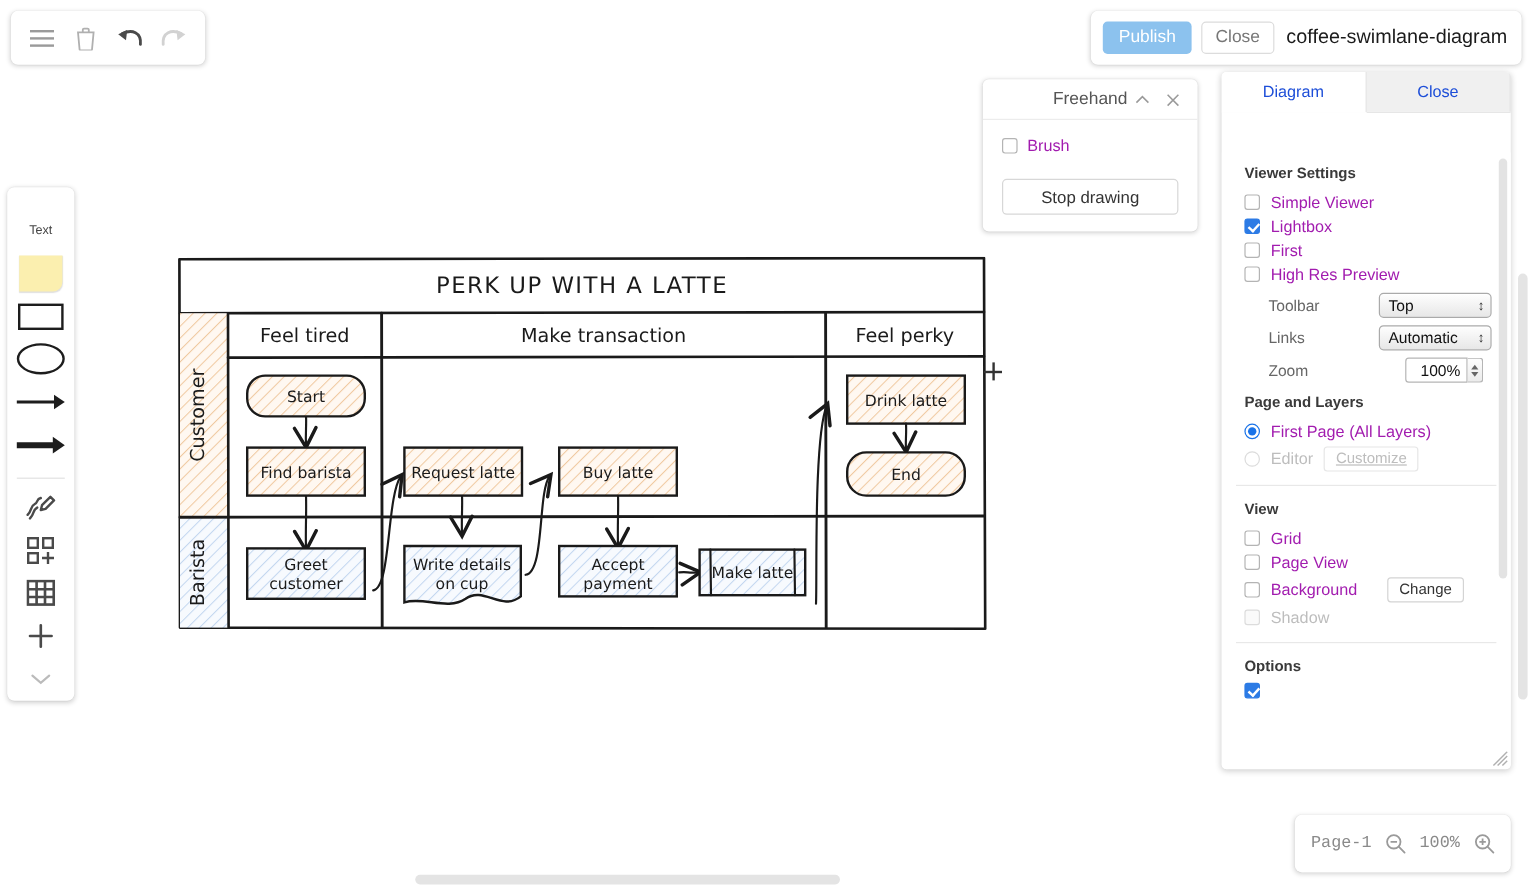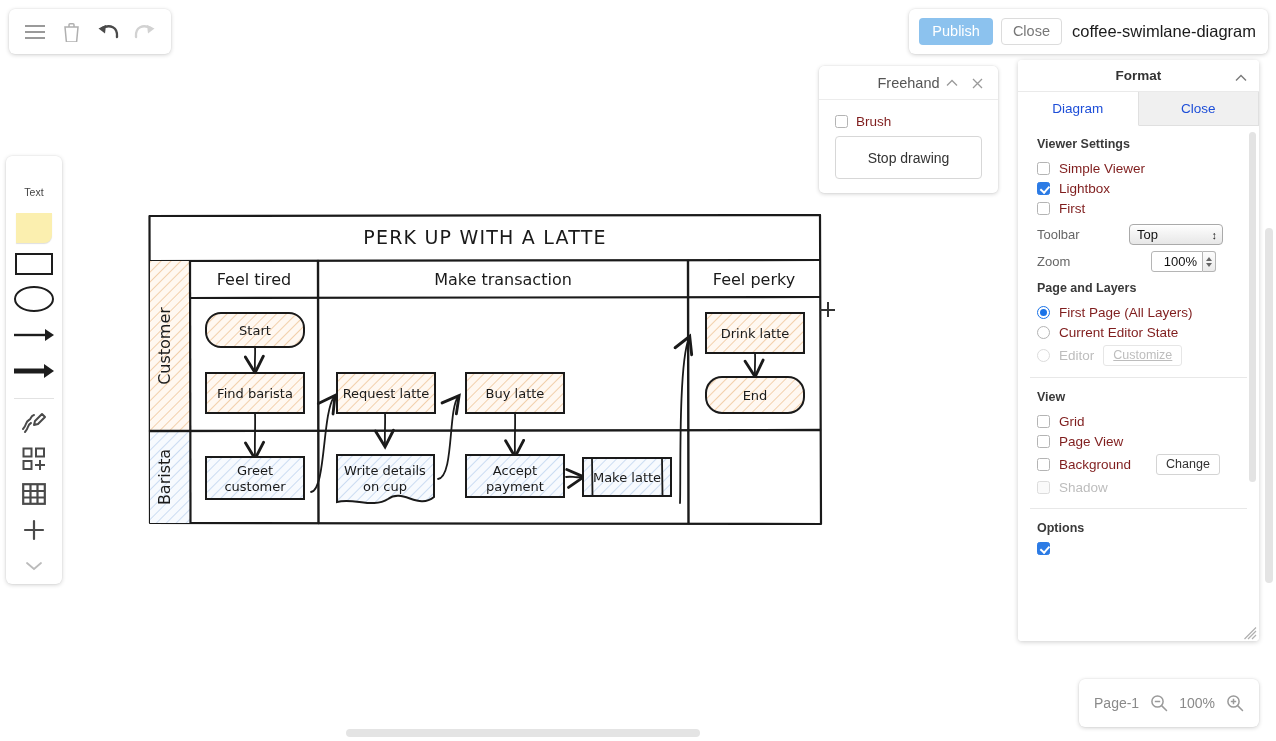--- a/index.html
+++ b/index.html
@@ -88,24 +88,24 @@
   .chk {
     width: 13px; height: 13px; border: 1px solid #b4b4b4; border-radius: 2.5px;
     background: #fff; flex: none; cursor: pointer;
   }
   .chk.on { background: #2C7BE5; border-color: #2C7BE5; position: relative; }
   .chk.on::after {
     content: ""; position: absolute; left: 4px; top: 1px; width: 3.5px; height: 7px;
     border: solid #fff; border-width: 0 2px 2px 0; transform: rotate(42deg);
   }
   .chk.dis { border-color: #dcdcdc; background: #fafafa; }
-  .chk-lbl { font-size: 13.5px; color: #7f1d1d; }
+  .chk-lbl { font-size: 13.5px; color: #a21caf; }
   .chk-lbl.dis { color: #bdbdbd; }
   #stop-draw {
-    position: absolute; left: 16px; bottom: 14px; width: 147px; height: 43px;
+    position: absolute; left: 16px; bottom: 14px; width: 147px; height: 30px;
     background: #fff; border: 1px solid #d7d7d7; border-radius: 4px;
     font-size: 14px; color: #333; cursor: pointer;
     font-family: "Liberation Sans", sans-serif;
   }
 
   
   #format {
     right: 17px; top: 60px; width: 241px; height: 581px;
     border-radius: 4px; overflow: hidden;
     box-shadow: 0 1px 5px rgba(0,0,0,.2);
@@ -119,21 +119,21 @@
   #fmt-tabs { display: flex; height: 34px; border-bottom: 1px solid #e0e0e0; }
   #fmt-tabs .tab {
     flex: 1; display: flex; align-items: center; justify-content: center;
     font-size: 13.5px; color: #1d4ed8; cursor: pointer; background: #f0f0f0;
     border-right: 1px solid #e0e0e0;
   }
   #fmt-tabs .tab.active { background: #fff; border-bottom: 1px solid #fff; margin-bottom: -1px; }
   #fmt-body { position: absolute; top: 67px; left:0; right:0; bottom: 0; overflow: hidden; background:#fff; }
   .sec-title { font-size: 12.5px; font-weight: bold; color: #3a3a3a; padding: 10px 0 7px 19px; }
   .opt-row { display: flex; align-items: center; gap: 9px; padding: 2.5px 0 2.5px 19px; }
-  .fld-row { display: flex; align-items: center; padding: 3px 0 3px 19px; }
+  .fld-row { display: flex; align-items: center; padding: 3px 0 3px 19px; margin-left: 20px; }
   .fld-lbl { font-size: 13px; color: #666; width: 92px; }
   select.skeu {
     -webkit-appearance: none; appearance: none;
     width: 94px; height: 21px; padding: 0 20px 0 7px;
     font-size: 13px; font-family: "Liberation Sans", sans-serif; color: #111;
     border: 1px solid #aaa; border-radius: 4px;
     background: linear-gradient(#fefefe, #e7e7e7);
     box-shadow: 0 1px 0 rgba(255,255,255,.7) inset; cursor: pointer;
   }
   .sel-wrap { position: relative; display: inline-block; }
@@ -186,21 +186,21 @@
   #page-hscroll {
     position: absolute; left: 346px; bottom: 4px; width: 354px; height: 8px;
     background: #e4e4e4; border-radius: 5px; cursor: pointer;
   }
 
   
   #statusbar {
     right: 17px; bottom: 14px; width: 180px; height: 48px;
     display: flex; align-items: center; justify-content: center; gap: 11px;
   }
-  #statusbar .sb-txt { font-size: 14px; color: #8a8a8a; }
+  #statusbar .sb-txt { font-size: 14px; color: #8a8a8a; font-family: Liberation Mono, monospace; }
   #statusbar .sb-ic { cursor: pointer; display: flex; }
 
   
   #diagram { position: absolute; left: 148px; top: 214px; }
   #cursor-cross { position: absolute; left: 820px; top: 302px; width: 15px; height: 15px; }
   #cursor-cross::before, #cursor-cross::after {
     content: ""; position: absolute; background: #333;
   }
   #cursor-cross::before { left: 7px; top: 0; width: 1.5px; height: 15px; }
   #cursor-cross::after  { left: 0; top: 7px; width: 15px; height: 1.5px; }
@@ -320,28 +320,20 @@
     <div class="fh-body">
       <div class="chk-row">
         <span class="chk"></span>
         <span class="chk-lbl">Brush</span>
       </div>
     </div>
     <button id="stop-draw">Stop drawing</button>
   </div>
 
   <div class="card" id="format">
-    <div id="fmt-head">
-      <span class="t">Format</span>
-      <span id="fmt-collapse">
-        <svg width="12" height="8" viewBox="0 0 12 8">
-            <path d="M1 6.5 L6 1.5 L11 6.5" fill="none" stroke="#7a7a7a" stroke-width="1.4"></path>
-          </svg>
-      </span>
-    </div>
 
     <div id="fmt-tabs">
       <div class="tab active">Diagram</div>
       <div class="tab">Close</div>
     </div>
 
     <div id="fmt-body">
 
       <div class="sec-title">Viewer Settings</div>
 
@@ -349,50 +341,58 @@
         <span class="chk"></span>
         <span class="chk-lbl">Simple Viewer</span>
       </div>
       <div class="opt-row">
         <span class="chk on"></span>
         <span class="chk-lbl">Lightbox</span>
       </div>
       <div class="opt-row">
         <span class="chk"></span>
         <span class="chk-lbl">First</span>
+      </div>
+      <div class="opt-row">
+        <span class="chk"></span>
+        <span class="chk-lbl">High Res Preview</span>
       </div>
 
       <div class="fld-row" style="padding-top:6px;">
         <span class="fld-lbl">Toolbar</span>
         <span class="sel-wrap">
           <select class="skeu">
             <option>Top</option>
+          </select>
+        </span>
+      </div>
+      <div class="fld-row">
+        <span class="fld-lbl">Links</span>
+        <span class="sel-wrap">
+          <select class="skeu">
+            <option>Automatic</option>
           </select>
         </span>
       </div>
       <div class="fld-row">
         <span class="fld-lbl">Zoom</span>
         <span class="zoom-wrap">
           <input id="zoom-input" type="text" value="100%" style="">
           <span class="spin">
               <i class="up"></i>
               <i class="dn"></i>
             </span>
         </span>
       </div>
 
       <div class="sec-title" style="padding-top:6px;">Page and Layers</div>
 
       <div class="opt-row">
         <span class="radio on"></span>
         <span class="chk-lbl">First Page (All Layers)</span>
-      </div>
-      <div class="opt-row">
-        <span class="radio"></span>
-        <span class="chk-lbl">Current Editor State</span>
       </div>
       <div class="opt-row">
         <span class="radio dis"></span>
         <span class="chk-lbl dis">Editor</span>
         <button class="sm-btn ghost">Customize</button>
       </div>
 
       <div class="hr"></div>
 
       <div class="sec-title">View</div>

